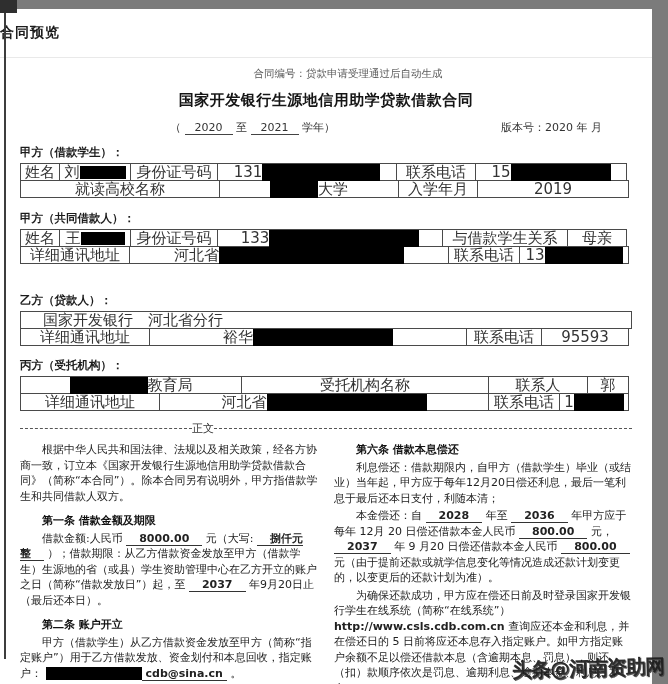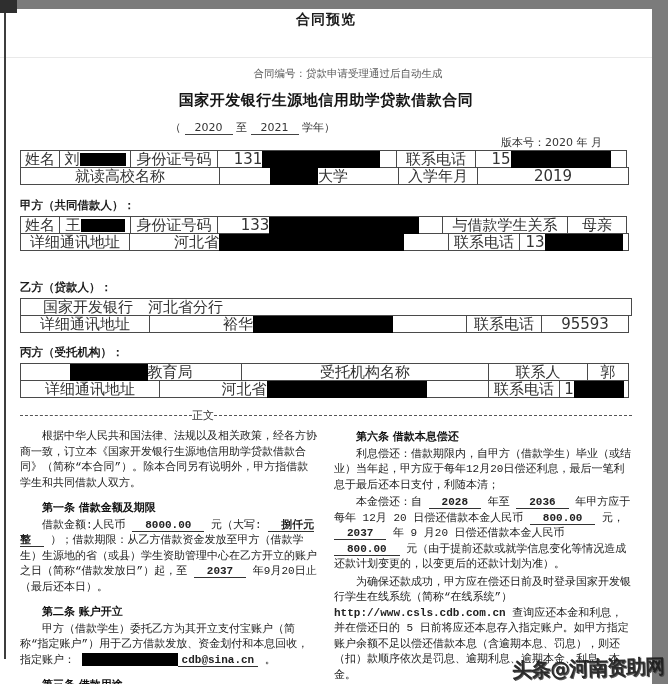--- a/index.html
+++ b/index.html
@@ -13,28 +13,28 @@
   }
   .page {
     position: absolute; left: 0; top: 9px; width: 652px; height: 675px;
     background: #ffffff; overflow: hidden;
   }
   .left-edge-line { position:absolute; left:4px; top:9px; width:2px; height:650px; background:#3d3d3d; z-index:5; }
   .corner-artifact { position:absolute; left:0; top:0; width:17px; height:13px; background:#2f2f2f; z-index:6; }
   .right-frame { position:absolute; right:0; top:0; width:16px; height:684px; background:#7b7b7b; z-index:4; }
   .top-frame { position:absolute; left:0; top:0; width:668px; height:9px; background:#7b7b7b; z-index:4; }
 
-  .preview-bar { text-align:center; height:48px; }
+  .preview-bar { padding-top:13px; height:48px; }
   .preview-bar span { font-size:14px; font-weight:bold; color:#1d1d1d; letter-spacing:1px; }
   .hr { height:1px; background:#e9e9e9; width:100%; }
 
   .contract-no { text-align:center; margin-top:9px; font-size:10.5px; color:#5a5a5a;padding-left:44px; }
   .doc-title { text-align:center; margin-top:10px; font-size:15px; font-weight:bold; color:#151515; letter-spacing:0.5px; }
 
-  .meta-row { display:flex; margin:10px 20px 0 20px; font-size:11px; color:#333;flex-direction:column; }
+  .meta-row { display:flex; margin:10px 20px 0 20px; font-size:11px; color:#333; }
   .meta-year { margin-left:150px; }
   .meta-version { margin-left:auto; margin-right:30px; }
   .uv { border-bottom:1px solid #444; padding:0 10px; }
 
   .content { padding: 0 20px; }
   .sec-label { font-size:11.5px; font-weight:bold; color:#1c1c1c; margin-top:10px; margin-bottom:3px; }
   .tbl { width:612px; }
   .trow { display:flex; margin-top:-1px; }
   .trow:first-child { margin-top:0; }
   .tc {
@@ -46,21 +46,21 @@
   .redact { display:inline-block; background:#000; height:13px; vertical-align:middle; position:relative; z-index:2; }
   .redact.tall { height:17px; }
 
   .zw-line { display:flex; align-items:center; margin:10px 20px 0 20px; font-size:11px; color:#333; }
   .zw-dash { border-top:1px dashed #555; height:1px; }
   .zw-dash.l { width:172px; }
   .zw-dash.r { flex:1; }
 
   .cols { display:flex; gap:16px; margin:4px 20px 0 20px; }
   .col { flex:1; font-size:11px; line-height:15.5px; color:#222; }
-  .col p { text-indent:2em; margin-top:2px;font-family:Liberation Mono, monospace; }
+  .col p { text-indent:2em; margin-top:2px; }
   .col h4 { font-size:11px; font-weight:bold; text-indent:2em; margin-top:9px; color:#111; }
   .vuv { border-bottom:1px solid #333; padding:0 13px; font-weight:bold; }
   .url { font-weight:bold; }
 
   .watermark {
     position:absolute; right:4px; bottom:2px; z-index:9;
     font-size:20px; font-weight:bold; color:#1b1b1b;
     transform: rotate(-1.5deg); letter-spacing:-1px;
     text-shadow: 1px 1px 0 #4a4a4a;
     opacity:0.92;
@@ -85,20 +85,21 @@
       <span class="uv">2020</span>
       <span>至</span>
       <span class="uv">2021</span>
       <span>学年）</span>
     </div>
     <div class="meta-version">版本号：2020 年  月</div>
   </div>
 
   <div class="content">
 
+    <div class="sec-label">甲方（借款学生）：</div>
     <div class="tbl">
       <div class="trow">
         <div class="tc" style="width:40px">姓名</div>
         <div class="tc" style="width:72px"><span>刘</span><span class="redact" style="width:46px"></span></div>
         <div class="tc" style="width:88px">身份证号码</div>
         <div class="tc" style="width:180px"><span>131</span><span class="redact tall" style="width:118px"></span></div>
         <div class="tc" style="width:80px">联系电话</div>
         <div class="tc" style="width:152px"><span>15</span><span class="redact tall" style="width:100px"></span></div>
       </div>
       <div class="trow">
@@ -169,21 +170,21 @@
       <p>根据中华人民共和国法律、法规以及相关政策，经各方协商一致，订立本《国家开发银行生源地信用助学贷款借款合同》（简称“本合同”）。除本合同另有说明外，甲方指借款学生和共同借款人双方。</p>
       <h4>第一条 借款金额及期限</h4>
       <p><span>借款金额:人民币</span>
         <span class="vuv">8000.00</span>
         <span>元（大写:</span>
         <span class="vuv">捌仟元整</span>
         <span>）；借款期限：从乙方借款资金发放至甲方（借款学生）生源地的省（或县）学生资助管理中心在乙方开立的账户之日（简称“借款发放日”）起，至</span>
         <span class="vuv">2037</span>
         <span>年9月20日止（最后还本日）。</span></p>
       <h4>第二条 账户开立</h4>
-      <p><span>甲方（借款学生）委托乙方为其开立支付宝账户（简称“指定账户”）用于乙方借款发放、资金划付和本息回收，指定账户：</span>
+      <p><span>甲方（借款学生）从乙方借款资金发放至甲方（简称“指定账户”）用于乙方借款发放、资金划付和本息回收，指定账户：</span>
         <span class="redact" style="width:96px"></span><span class="vuv" style="padding:0 4px">cdb@sina.cn</span>
         <span>。</span></p>
       <h4>第三条 借款用途</h4>
 
     </div>
 
     <div class="col">
       <h4 style="margin-top:2px">第六条 借款本息偿还</h4>
       <p>利息偿还：借款期限内，自甲方（借款学生）毕业（或结业）当年起，甲方应于每年12月20日偿还利息，最后一笔利息于最后还本日支付，利随本清；</p>
       <p><span>本金偿还：自</span>

